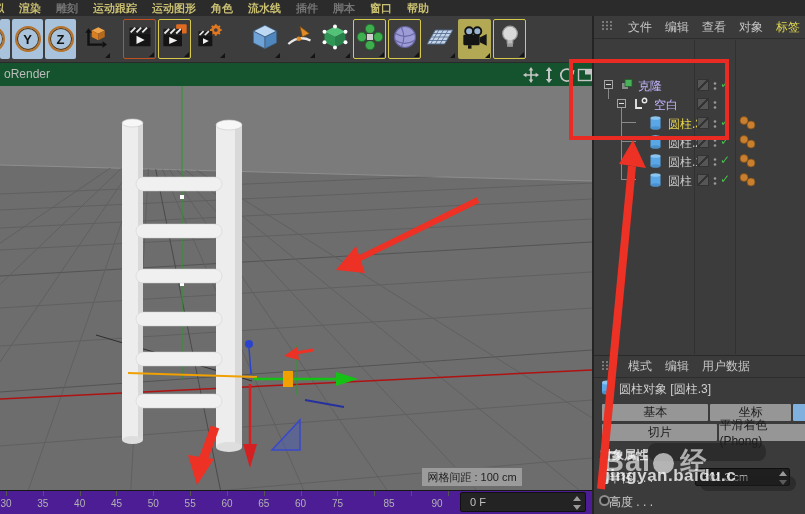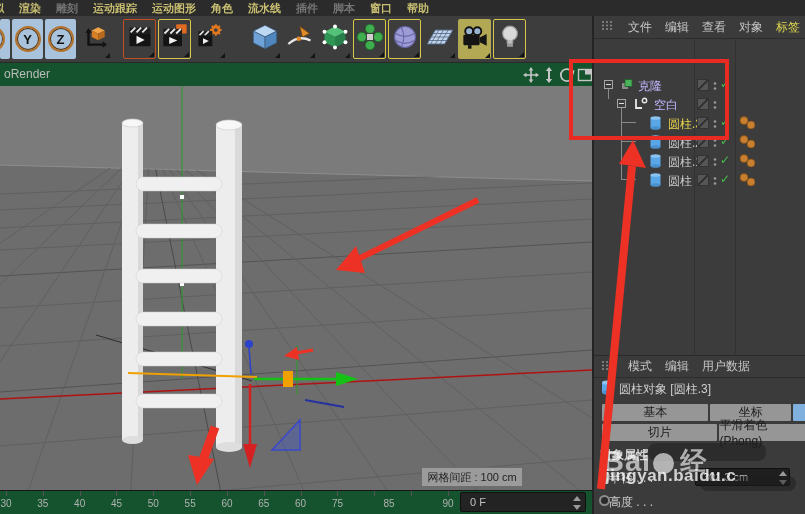--- a/index.html
+++ b/index.html
@@ -31,21 +31,21 @@
   
   #vp-header{position:absolute;left:0;top:62px;width:592px;height:24px;background:#14532d;
              border-top:1px solid #2a2a2a;box-sizing:border-box;}
   #vp-header .ttl{position:absolute;left:4px;top:4px;font-size:12px;color:#bcbcbc;}
   .navico{position:absolute;top:4px;width:16px;height:16px;}
   #viewport{position:absolute;left:0;top:86px;width:592px;height:404px;background:#7a7a7a;}
   #grid-label{position:absolute;left:421px;top:467px;width:102px;height:20px;background:#9b9b9b;
               border:1px solid #6d6d6d;color:#222;font-size:11px;display:flex;align-items:center;
               justify-content:center;box-sizing:border-box;}
   
-  #ruler{position:absolute;left:0;top:490px;width:592px;height:24px;background:#14532d;
+  #ruler{position:absolute;left:0;top:490px;width:592px;height:24px;background:#4c1d95;
          border-top:1px solid #171717;box-sizing:border-box;}
   #ruler .tick{position:absolute;top:7px;transform:translateX(-50%);font-size:10px;color:#b2b2b2;}
   #ruler .tickline{position:absolute;top:0;width:1px;height:5px;background:#555;}
   #frame-field{position:absolute;left:460px;top:492px;width:126px;height:20px;background:#232323;
                border:1px solid #101010;border-radius:2px;box-sizing:border-box;color:#c0c0c0;
                font-size:11px;display:flex;align-items:center;padding-left:9px;}
   .spin{position:absolute;right:4px;top:3px;width:9px;height:14px;}
   .spin:before,.spin:after{content:"";position:absolute;left:1px;border-left:4px solid transparent;
       border-right:4px solid transparent;}
   .spin:before{top:0;border-bottom:5px solid #9a9a9a;}
@@ -385,21 +385,21 @@
       <div class="tick" style="left: 263.81px;">65</div>
       <div class="tickline" style="left: 300.64px;"></div>
       <div class="tick" style="left: 300.64px;">60</div>
       <div class="tickline" style="left: 337.47px;"></div>
       <div class="tick" style="left: 337.47px;">75</div>
       <div class="tickline" style="left: 374.3px;"></div>
       <div class="tick" style="left: 365px; margin-top: 41px;">80</div>
       <div class="tickline" style="left: 411.13px;"></div>
       <div class="tick" style="left: 389px;">85</div>
       <div class="tickline" style="left: 447.96px;"></div>
-      <div class="tick" style="left: 448px;">90</div>
+      <div class="tick" style="left: 437px;">90</div>
     </div>
   <div id="frame-field">
     <span>0 F</span>
     <span class="spin"></span>
   </div>
 
   <div id="rpanel">
     <div class="pmenu" style="top:0;" id="om-menu">
       <span class="grip">
         <svg width="14" height="11" viewBox="0 0 14 11">

